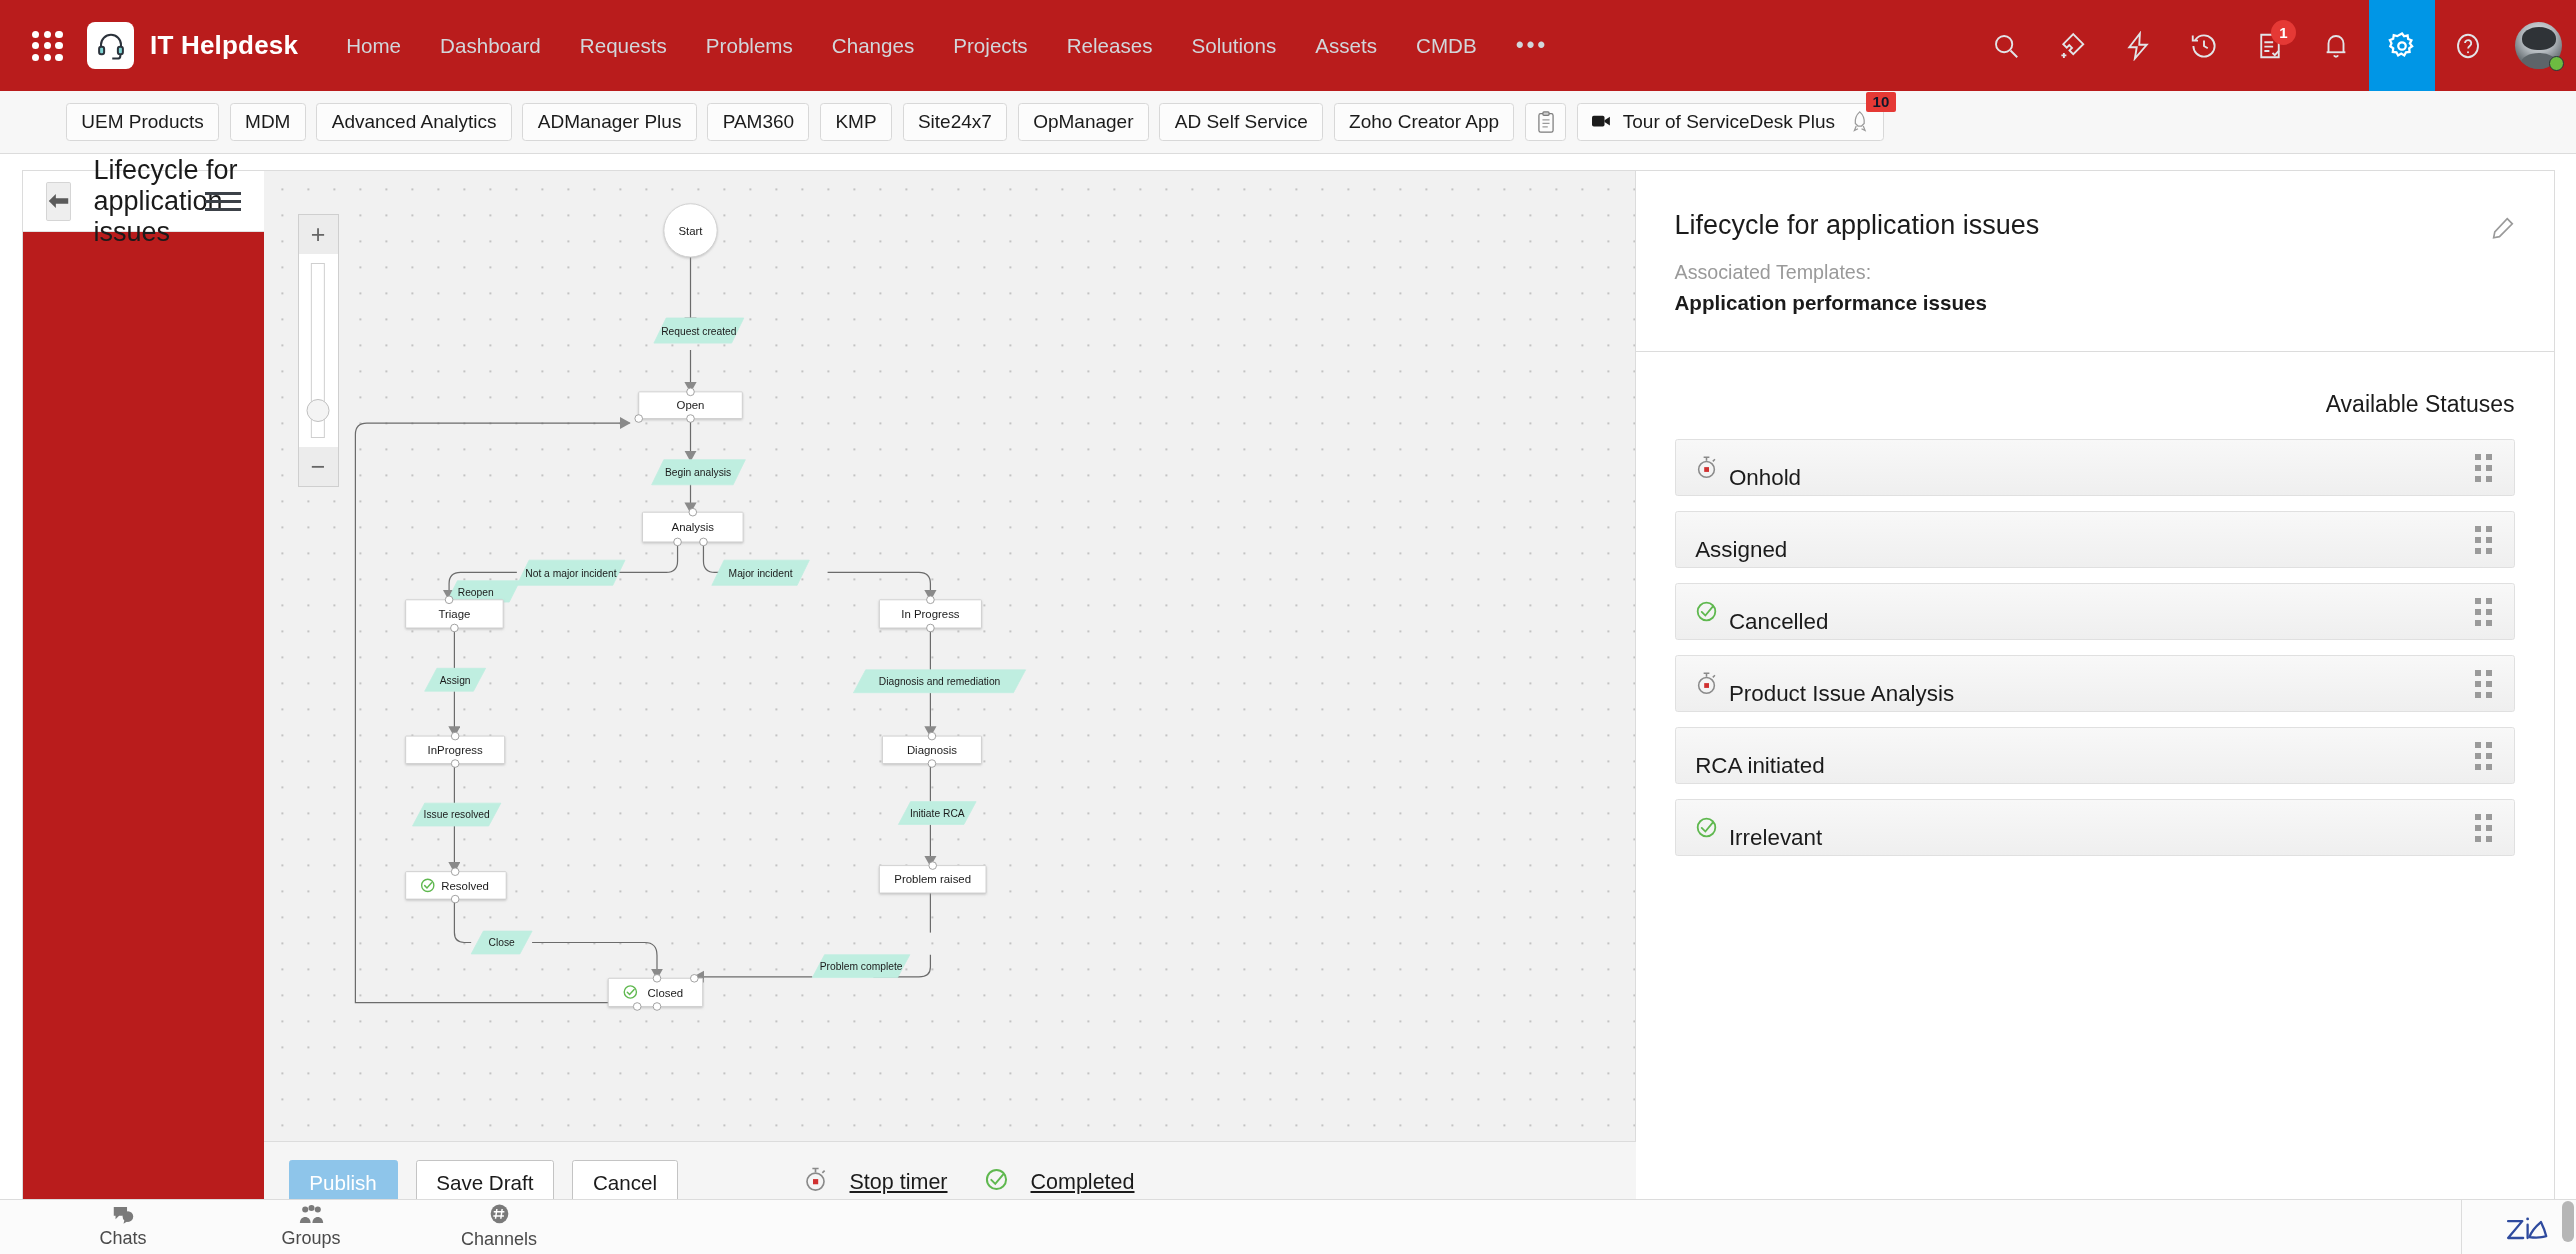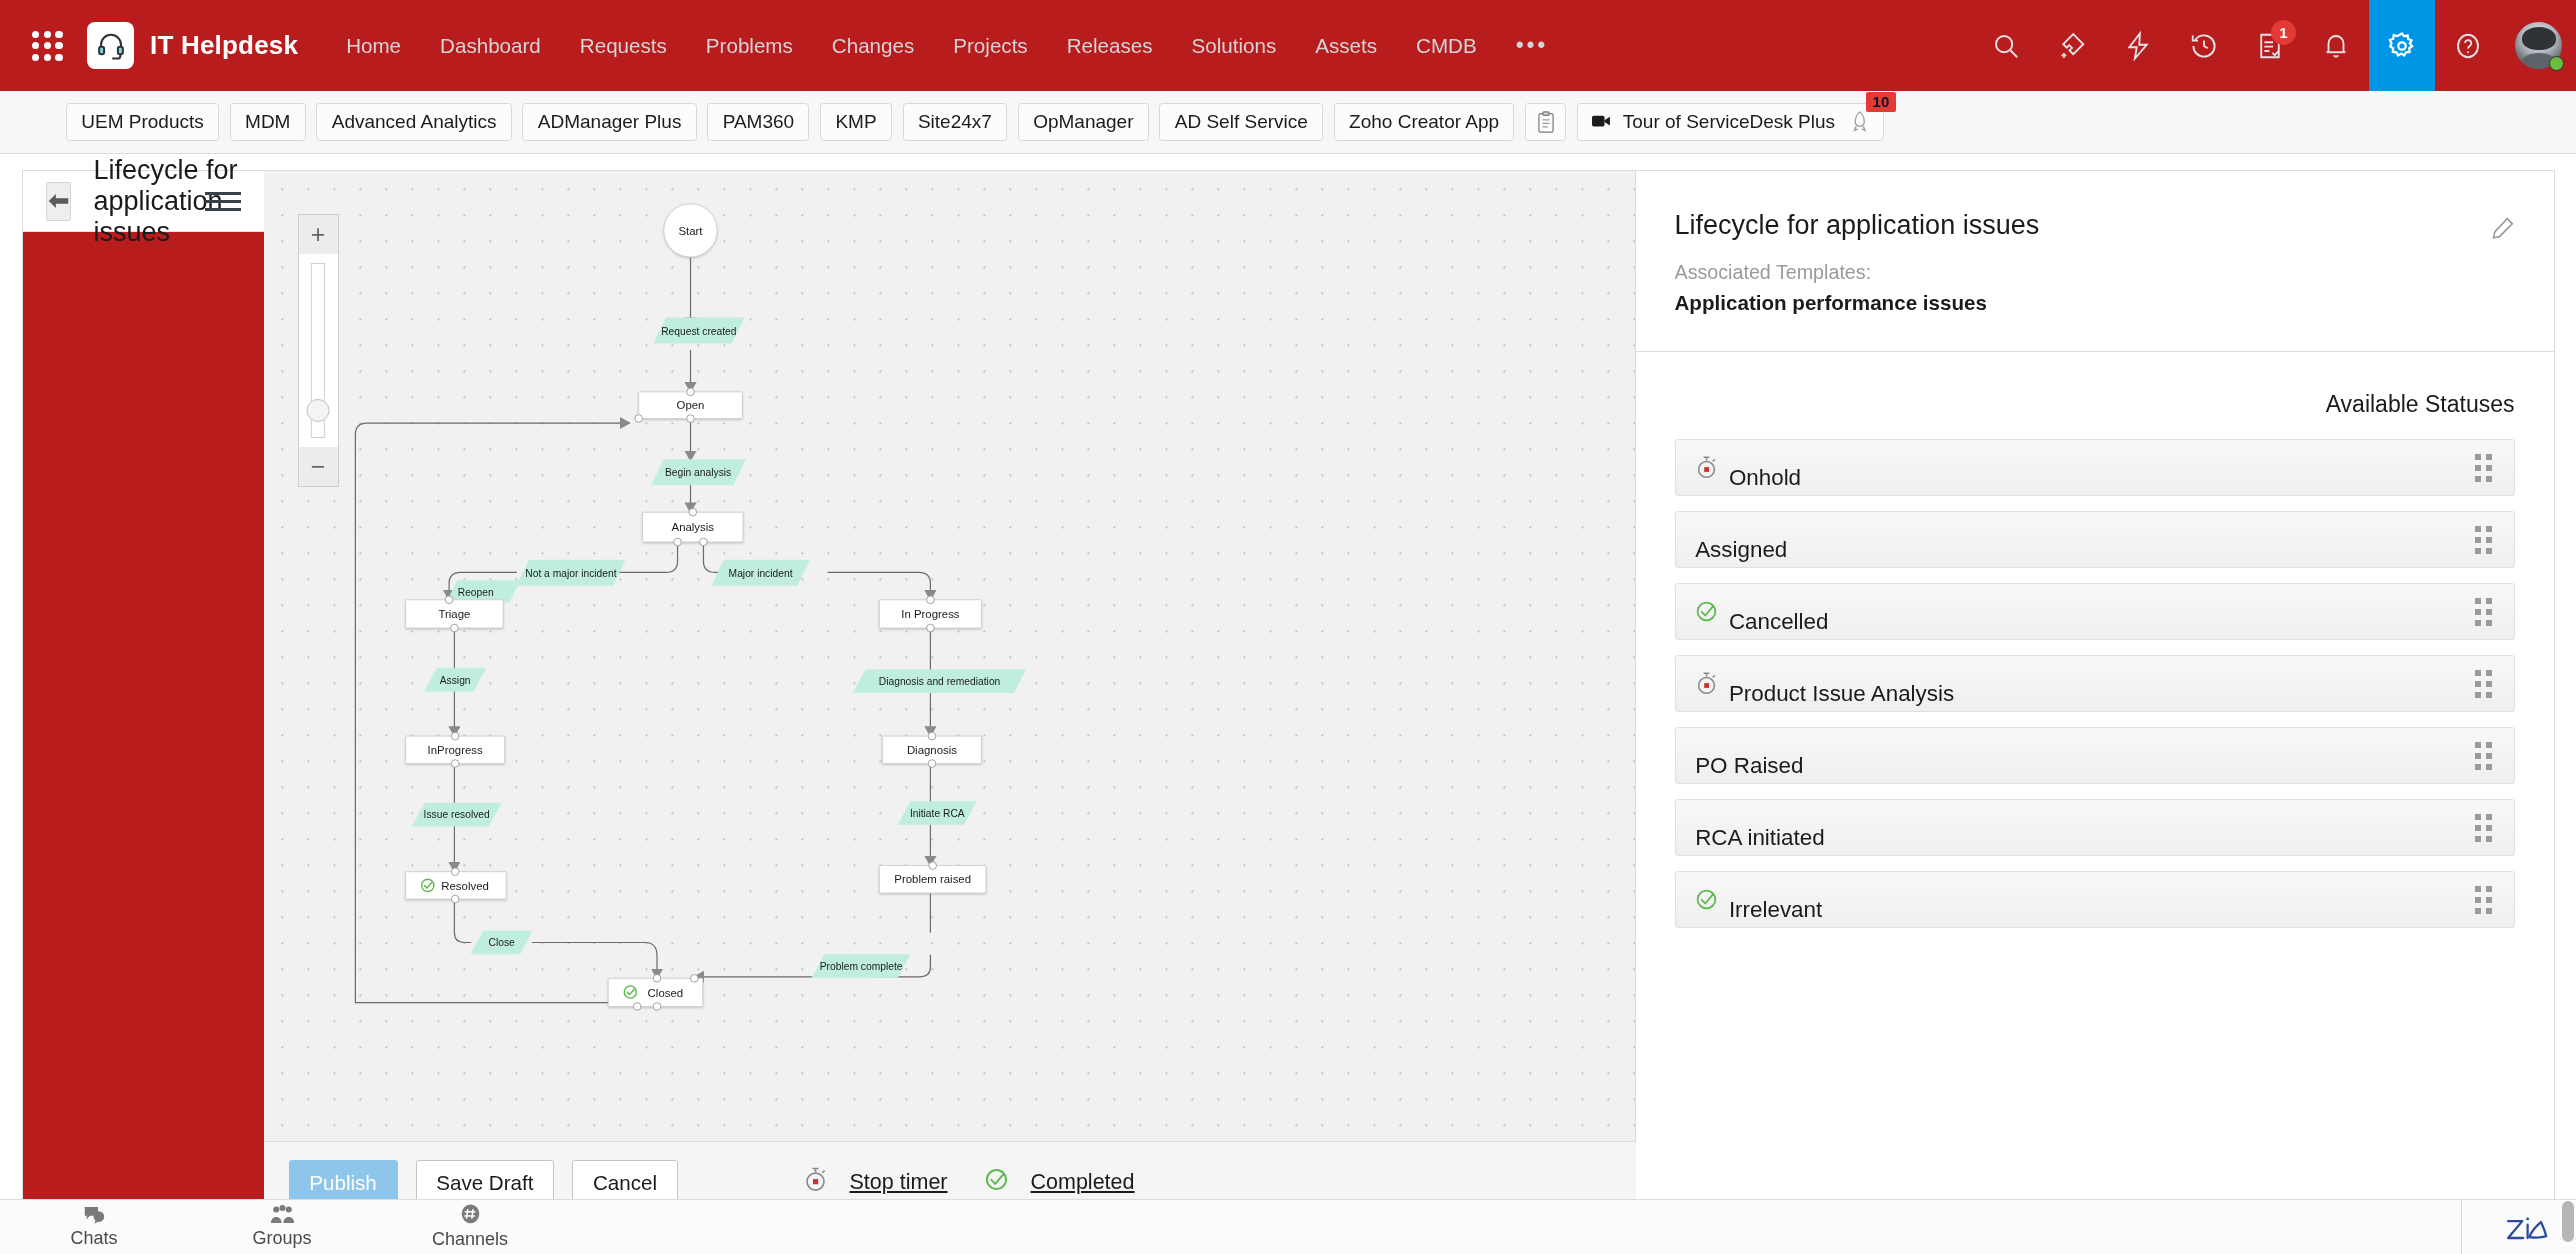--- a/index.html
+++ b/index.html
@@ -180,21 +180,21 @@
   .status-row .sicon { margin-right: 10.7px; display:flex; align-items:center; }
   .drag-dots {
     position:absolute; right: 21.5px; display:grid; grid-template-columns: repeat(2, 6.3px);
     grid-template-rows: repeat(3, 6.3px); gap: 4.5px; cursor: grab;
   }
   .drag-dots i { width: 6.3px; height: 6.3px; background:#9a9a9a; display:block; }
 
   
   .chatbar {
     position: absolute; left: 0; bottom: 0; width: 2576px; height: 55px;
-    background:#fbfbfb; border-top: 0.9px solid #dcdcdc; display:flex; align-items:center;
+    background:#fbfbfb; border-top: 0.9px solid #dcdcdc; display:flex; align-items:center;padding-left:29px;
   }
   .chat-item {
     width: 188px; height: 55px; display:flex; flex-direction:column; align-items:center;
     justify-content:center; gap: 0.9px; cursor:pointer;
   }
   .chat-item .cl { font-size: 18px; color: #4a4a4a; }
   .zia {
     position:absolute; right: 19.7px; bottom: 7.2px; display:flex; align-items:center;
   }
   .zia-sep { position:absolute; right: 114px; bottom: 0; width: 0.9px; height: 55px; background:#dcdcdc; }
@@ -637,31 +637,20 @@
           <span class="drag-dots">
               <i></i>
               <i></i>
               <i></i>
               <i></i>
               <i></i>
               <i></i>
             </span>
         </div>
 
-        <div class="status-row">
-          <span class="slabel">PO Raised</span>
-          <span class="drag-dots">
-              <i></i>
-              <i></i>
-              <i></i>
-              <i></i>
-              <i></i>
-              <i></i>
-            </span>
-        </div>
 
         <div class="status-row">
           <span class="slabel">RCA initiated</span>
           <span class="drag-dots">
               <i></i>
               <i></i>
               <i></i>
               <i></i>
               <i></i>
               <i></i>

